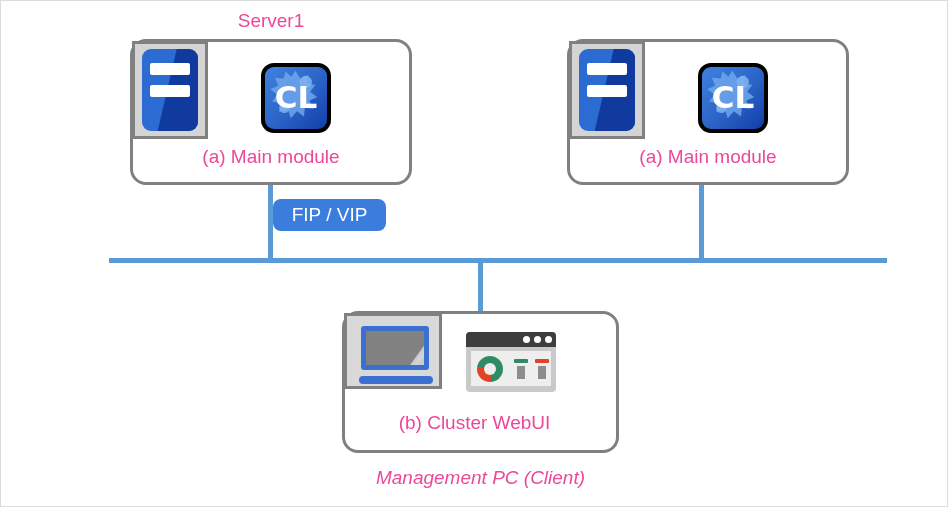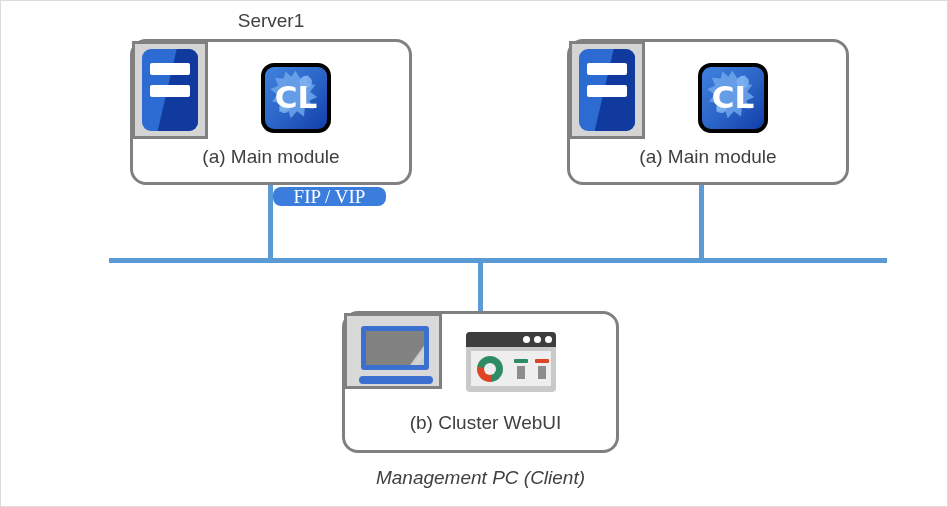--- a/index.html
+++ b/index.html
@@ -17,21 +17,21 @@
     height: 507px;
     background: #ffffff;
     border: 1px solid #dcdcdc;
     box-sizing: border-box;
     overflow: hidden;
   }
 
   
   .caption {
     position: absolute;
-    color: #404040;
+    color: #ec4899;
     font-size: 19px;
     line-height: 1;
     white-space: nowrap;
     text-align: center;
   }
 
   
   .node-box {
     position: absolute;
     background: #ffffff;
@@ -311,21 +311,21 @@
   <div class="caption" style="left:566px; top:146px; width:282px;">(a) Main module</div>
 
   <div class="net-v" style="left:267px; top:184px; width:5px; height:78px;"></div>
 
   <div class="net-v" style="left:698px; top:184px; width:5px; height:78px;"></div>
 
   <div class="net-h" style="left:108px; top:257px; width:778px; height:5px;"></div>
 
   <div class="net-v" style="left:477px; top:257px; width:5px; height:55px;"></div>
 
-  <div class="pill" style="left:272px; top:186px; width:113px; height:19px;font-family:Liberation Serif, serif;">FIP / VIP</div>
+  <div class="pill" style="left:272px; top:198px; width:113px; height:32px;">FIP / VIP</div>
 
   <div class="node-box" style="left:341px; top:310px; width:277px; height:142px;"></div>
 
   <div class="laptop-frame" style="left:343px; top:312px; width:98px; height:76px;">
     <div class="laptop-screen">
       <div class="laptop-shine"></div>
       <div class="laptop-shine s2"></div>
     </div>
     <div class="laptop-base"></div>
   </div>
@@ -341,17 +341,17 @@
         <div class="cap" style="background:#2e8b63;"></div>
         <div class="stem"></div>
       </div>
       <div class="minibar" style="left:64px; top:8px;">
         <div class="cap" style="background:#e04427;"></div>
         <div class="stem"></div>
       </div>
     </div>
   </div>
 
-  <div class="caption" style="left:346px; top:412px; width:277px;">(b) Cluster WebUI</div>
+  <div class="caption" style="left:335px; top:412px; width:277px;">(b) Cluster WebUI</div>
 
   <div class="caption" style="left:341px; top:467px; width:277px;font-style:italic;">Management PC (Client)</div>
 
 </div>
 
 </body></html>

